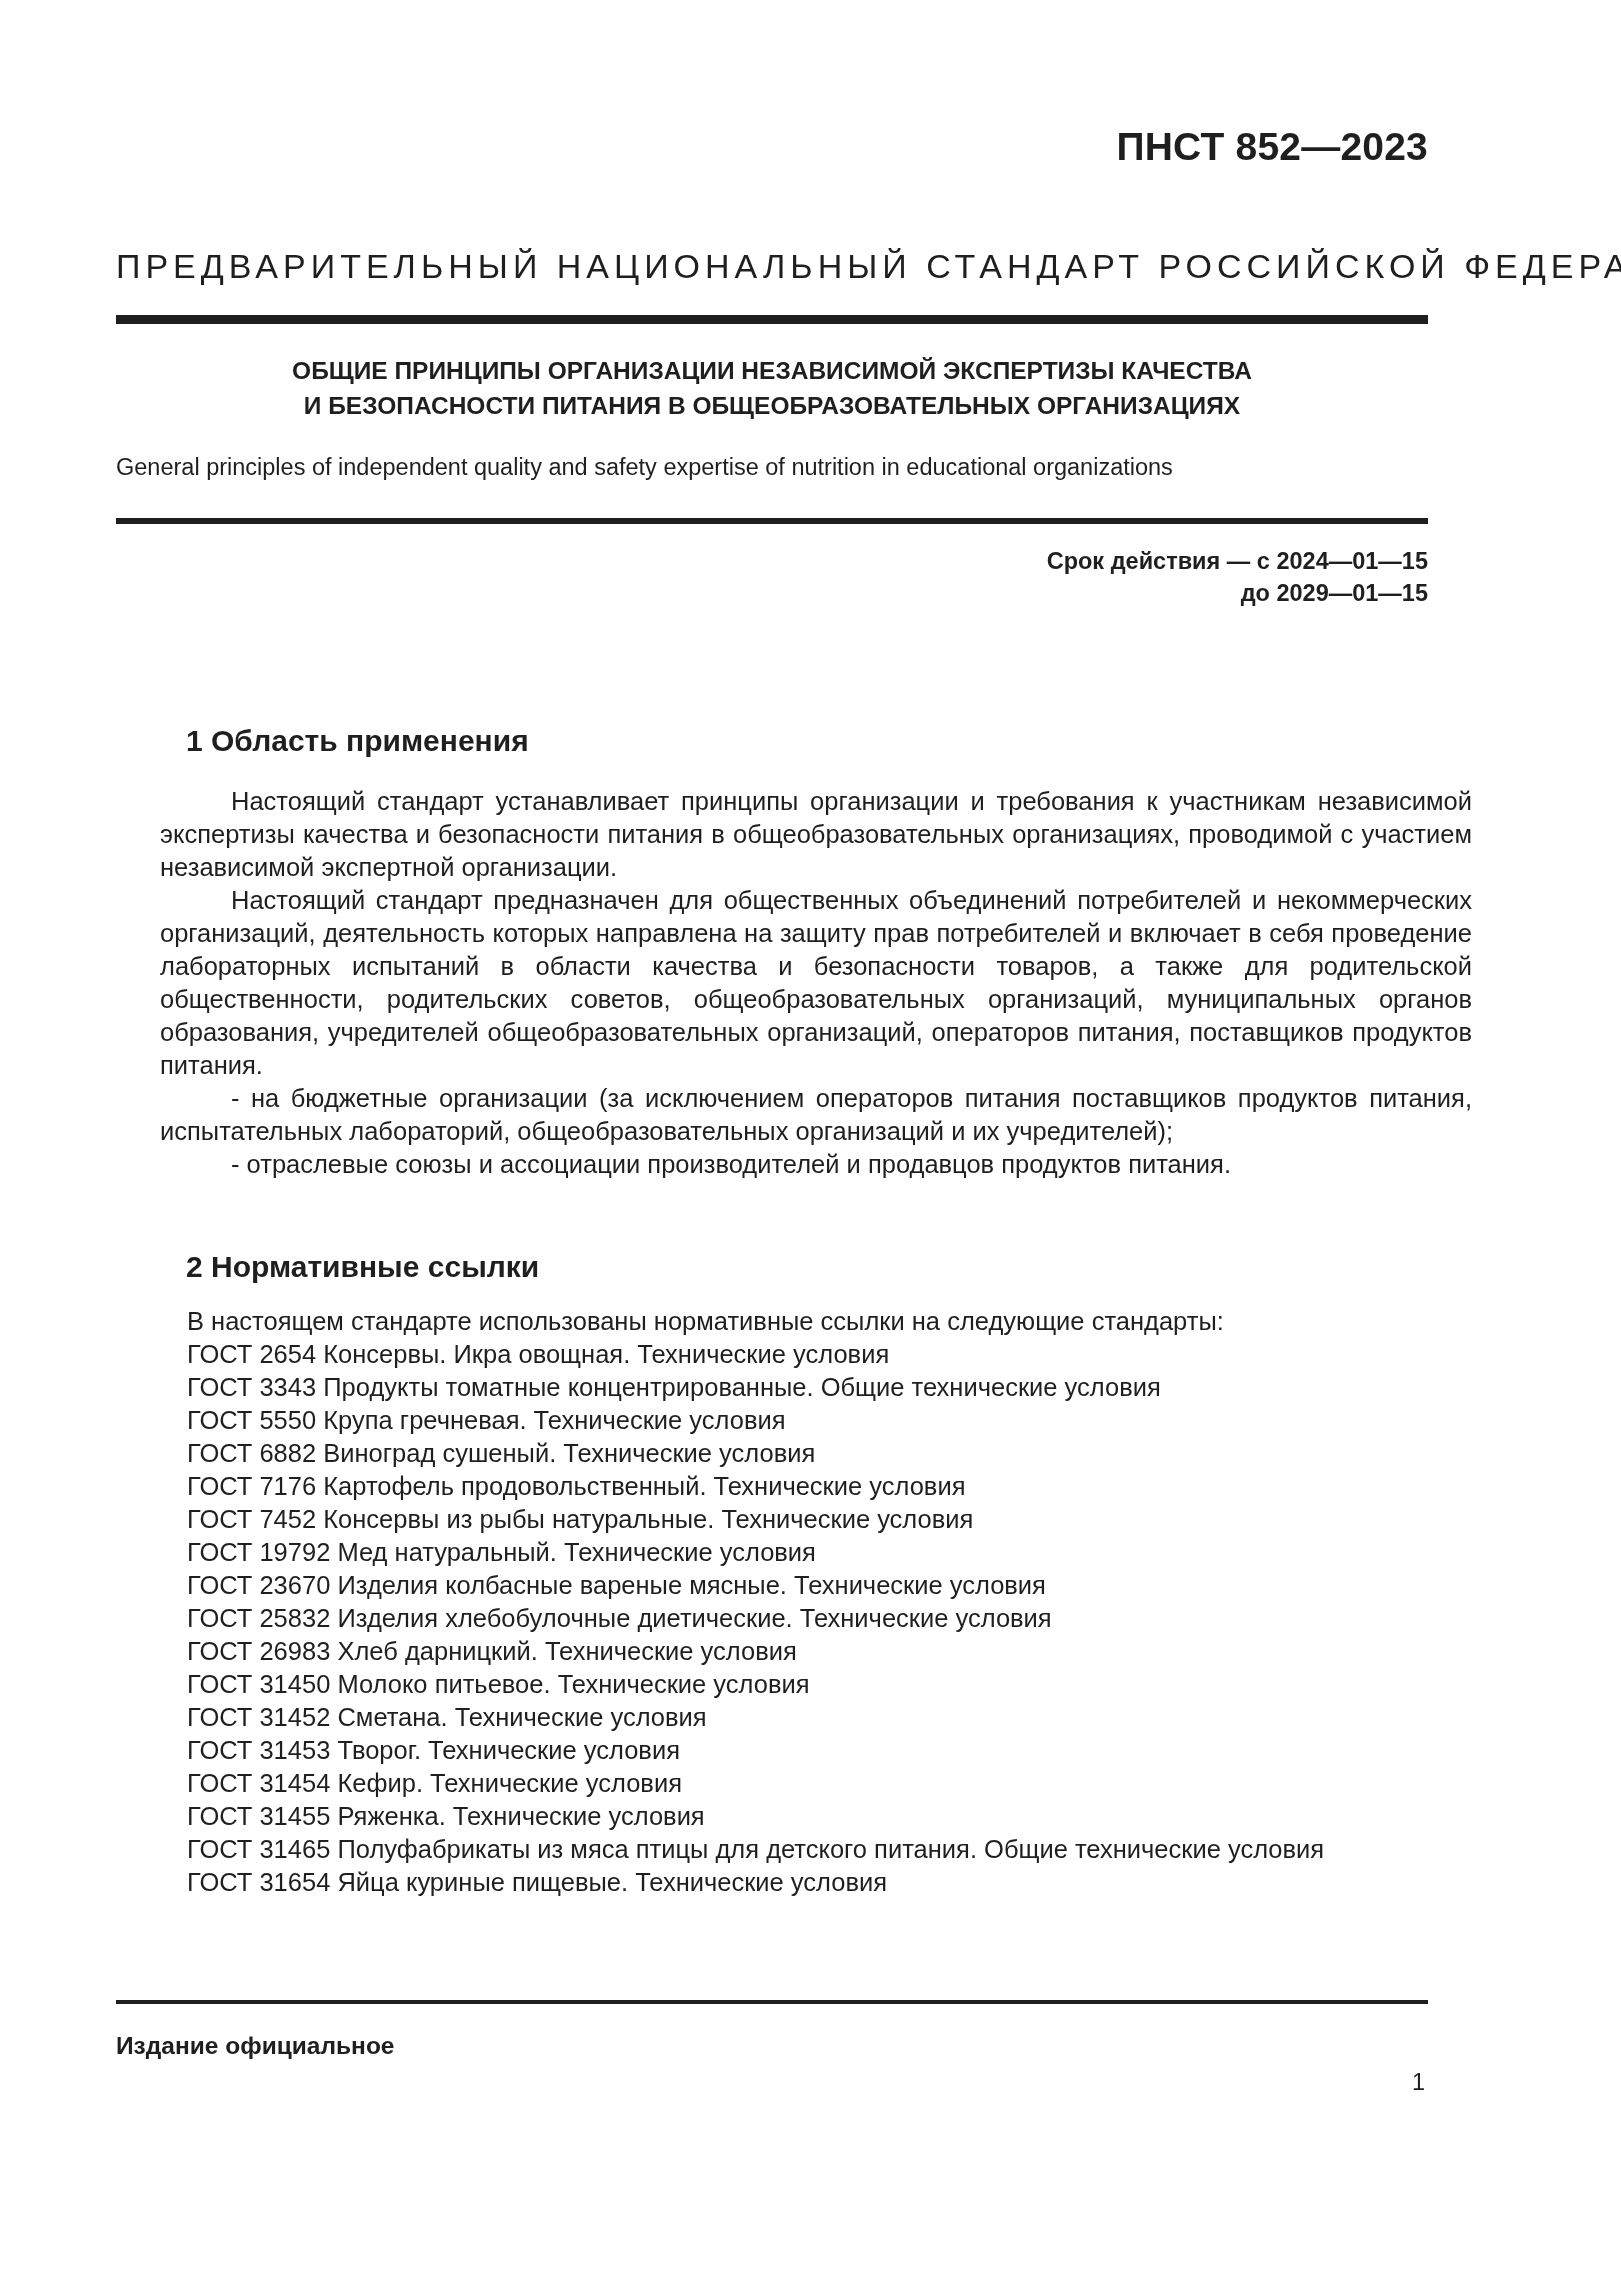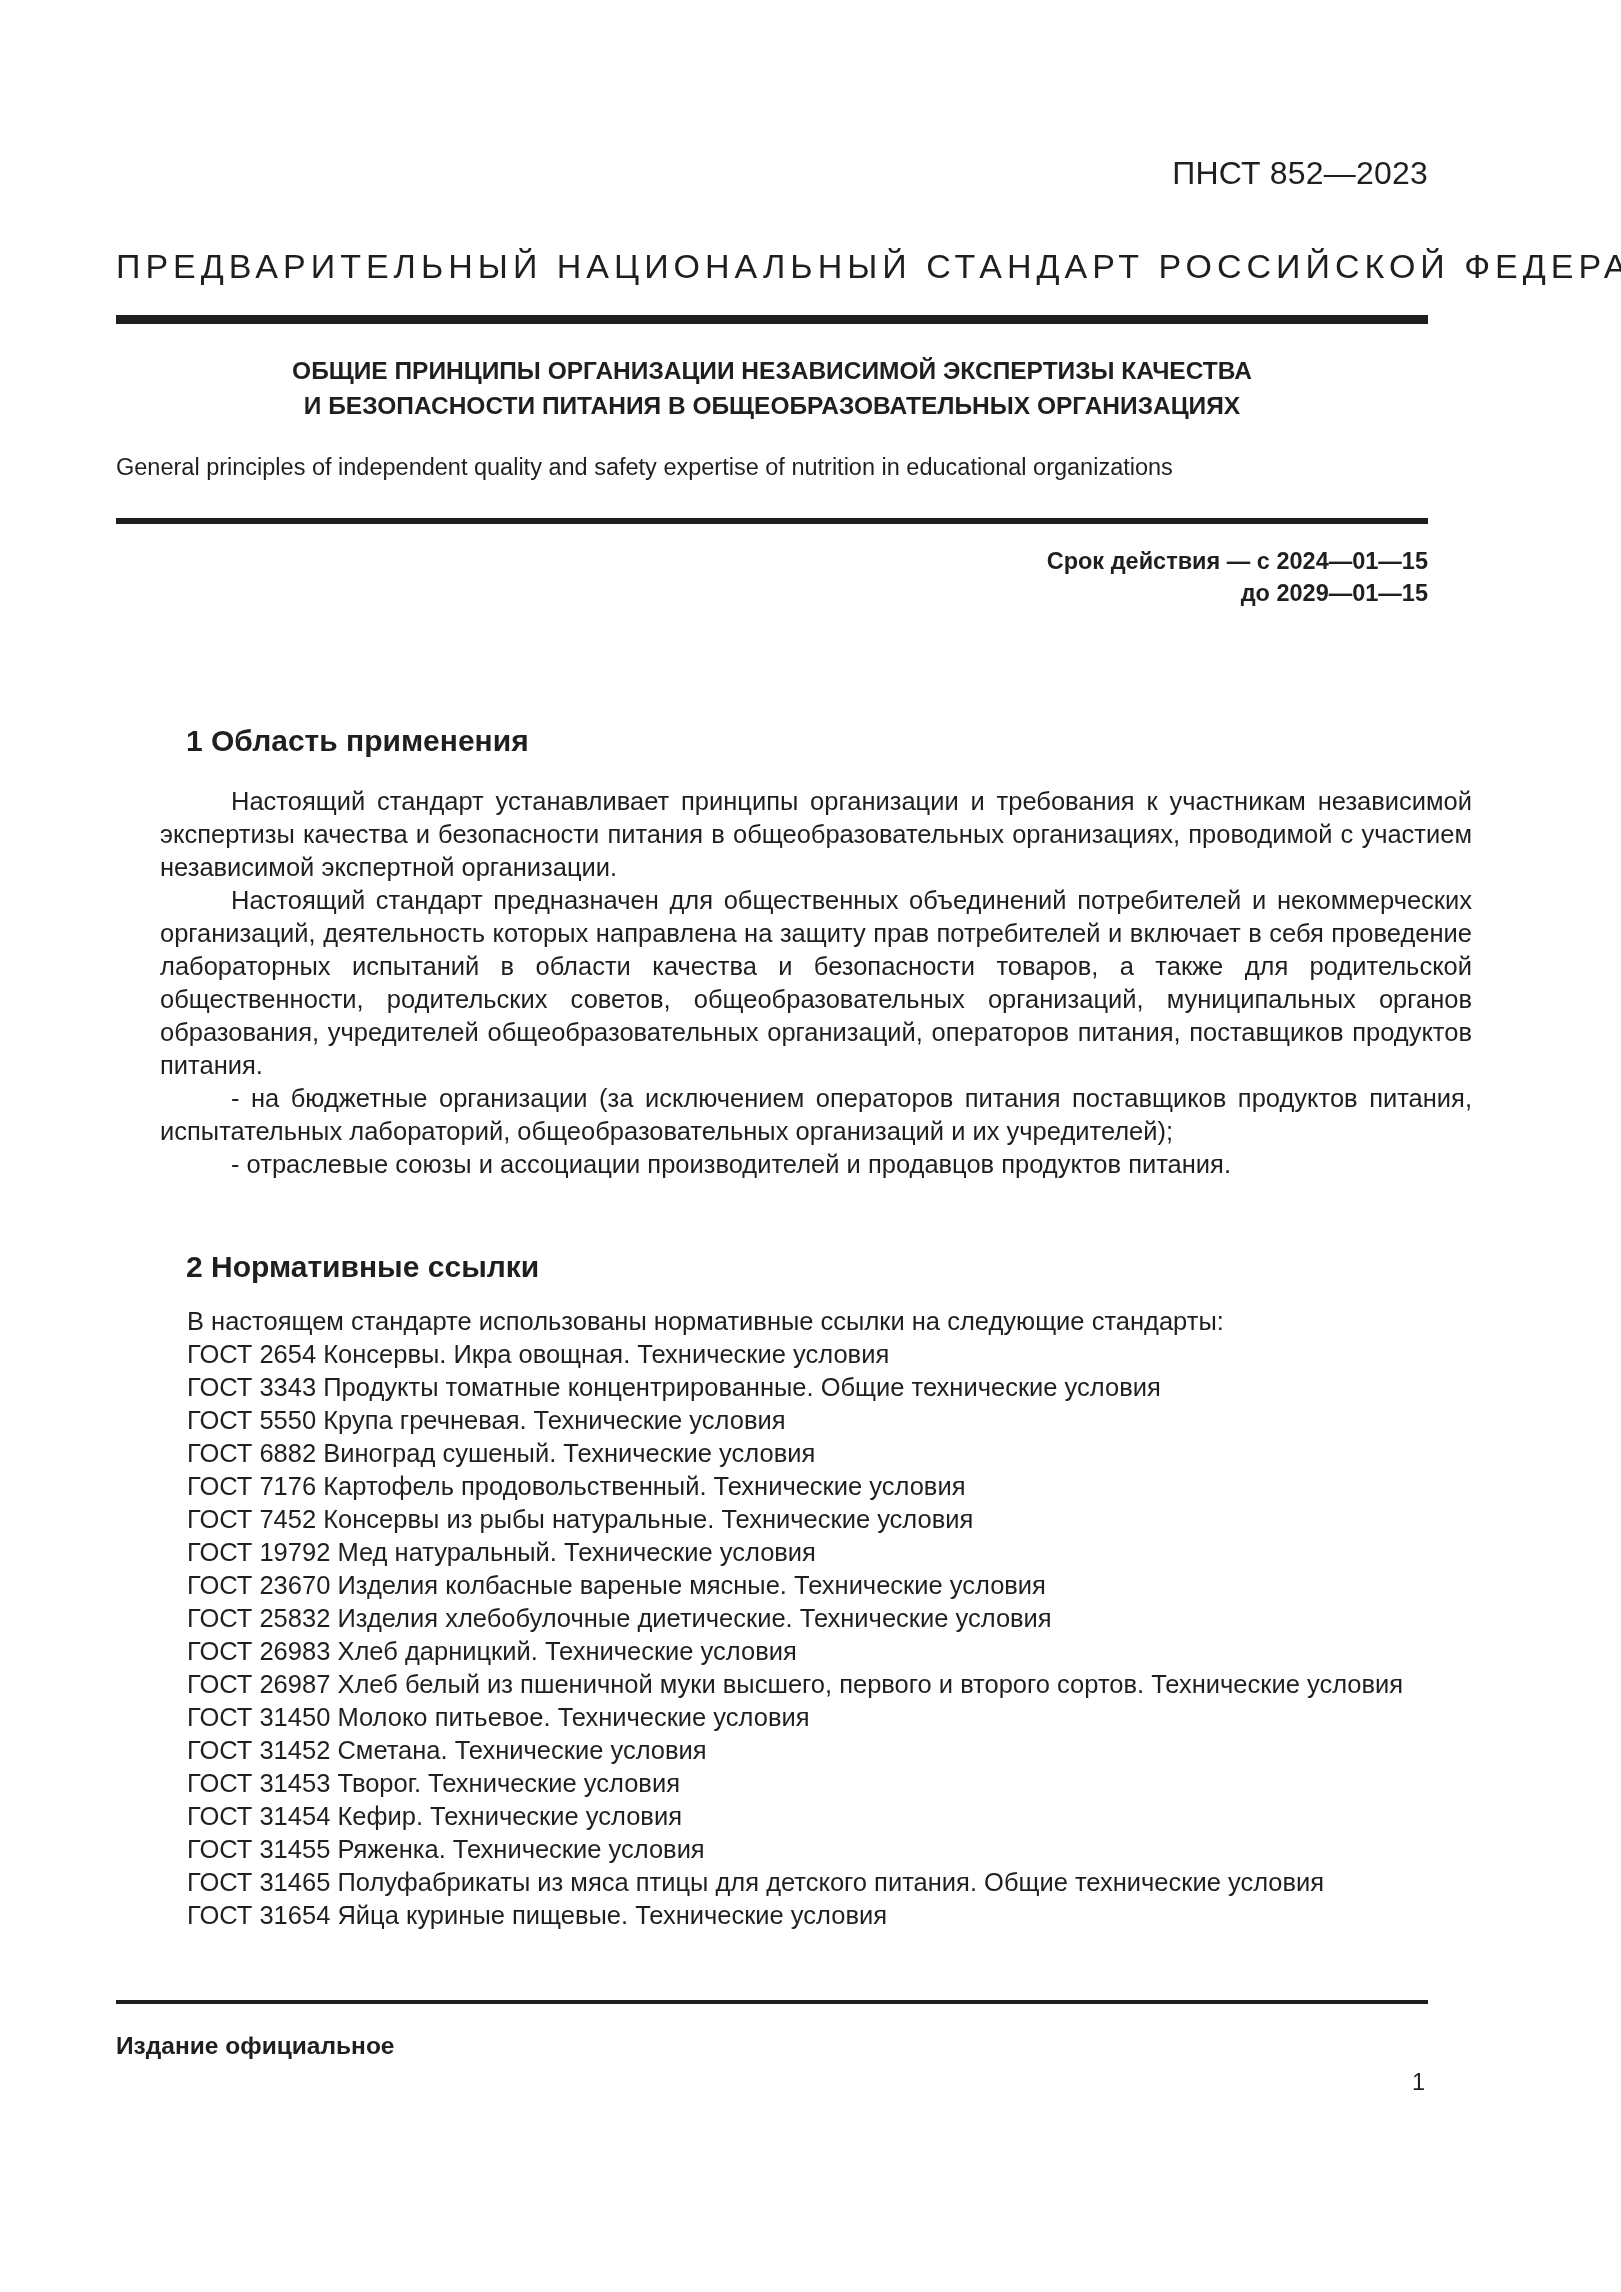--- a/index.html
+++ b/index.html
@@ -3,22 +3,22 @@
 <meta charset="utf-8">
 <style>
   html, body { margin: 0; padding: 0; background: #ffffff; }
   body {
     width: 1621px; height: 2293px; position: relative; overflow: hidden;
     color: #1f1f1f;
     font-family: "Liberation Sans", "DejaVu Sans", sans-serif;
   }
   .abs { position: absolute; }
   .doc-code {
-    right: 193px; top: 154px;
-    font-size: 32px; font-weight: normal; letter-spacing: 0.2px;
+    right: 193px; top: 127px;
+    font-size: 39px; font-weight: bold; letter-spacing: 0.2px;
     line-height: 39px;
   }
   .std-type {
     left: 116px; width: 1312px; top: 250px;
     font-size: 34px; font-weight: normal; letter-spacing: 5px;
     line-height: 33px; white-space: nowrap; text-align: justify;
   }
   .rule { left: 116px; width: 1312px; background: #1f1f1f; }
   .rule-1 { top: 315px; height: 8.8px; }
   .rule-2 { top: 518px; height: 5.9px; }
@@ -92,21 +92,20 @@
   <p class="ref">ГОСТ 2654 Консервы. Икра овощная. Технические условия</p>
   <p class="ref">ГОСТ 3343 Продукты томатные концентрированные. Общие технические условия</p>
   <p class="ref">ГОСТ 5550 Крупа гречневая. Технические условия</p>
   <p class="ref">ГОСТ 6882 Виноград сушеный. Технические условия</p>
   <p class="ref">ГОСТ 7176 Картофель продовольственный. Технические условия</p>
   <p class="ref">ГОСТ 7452 Консервы из рыбы натуральные. Технические условия</p>
   <p class="ref">ГОСТ 19792 Мед натуральный. Технические условия</p>
   <p class="ref">ГОСТ 23670 Изделия колбасные вареные мясные. Технические условия</p>
   <p class="ref">ГОСТ 25832 Изделия хлебобулочные диетические. Технические условия</p>
   <p class="ref">ГОСТ 26983 Хлеб дарницкий. Технические условия</p>
-  <p class="ref wrap">ГОСТ 26987 Хлеб белый из пшеничной муки высшего, первого и второго сортов. Технические условия</p>
   <p class="ref">ГОСТ 31450 Молоко питьевое. Технические условия</p>
   <p class="ref">ГОСТ 31452 Сметана. Технические условия</p>
   <p class="ref">ГОСТ 31453 Творог. Технические условия</p>
   <p class="ref">ГОСТ 31454 Кефир. Технические условия</p>
   <p class="ref">ГОСТ 31455 Ряженка. Технические условия</p>
   <p class="ref">ГОСТ 31465 Полуфабрикаты из мяса птицы для детского питания. Общие технические условия</p>
   <p class="ref">ГОСТ 31654 Яйца куриные пищевые. Технические условия</p>
 </div>
 
 <div class="abs rule rule-3"></div>

